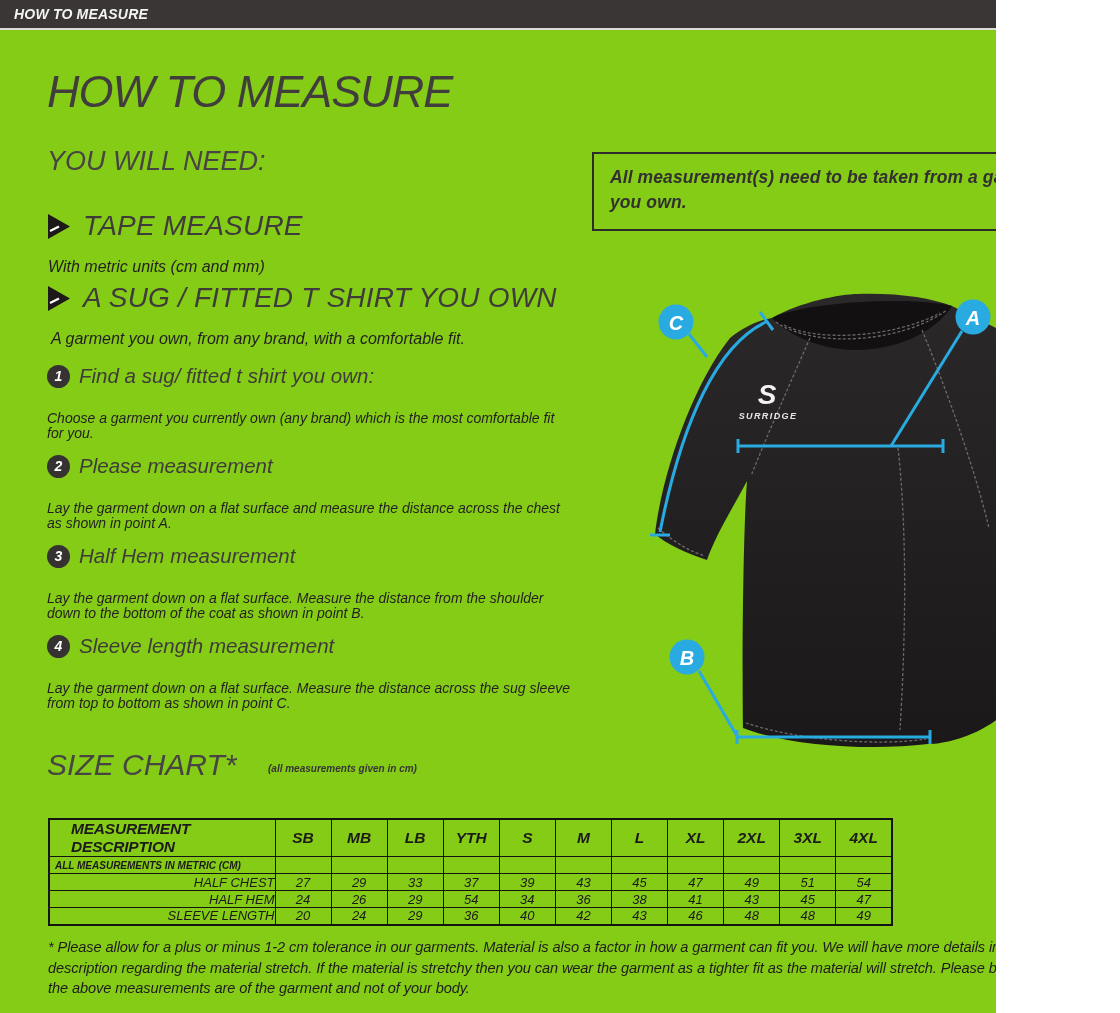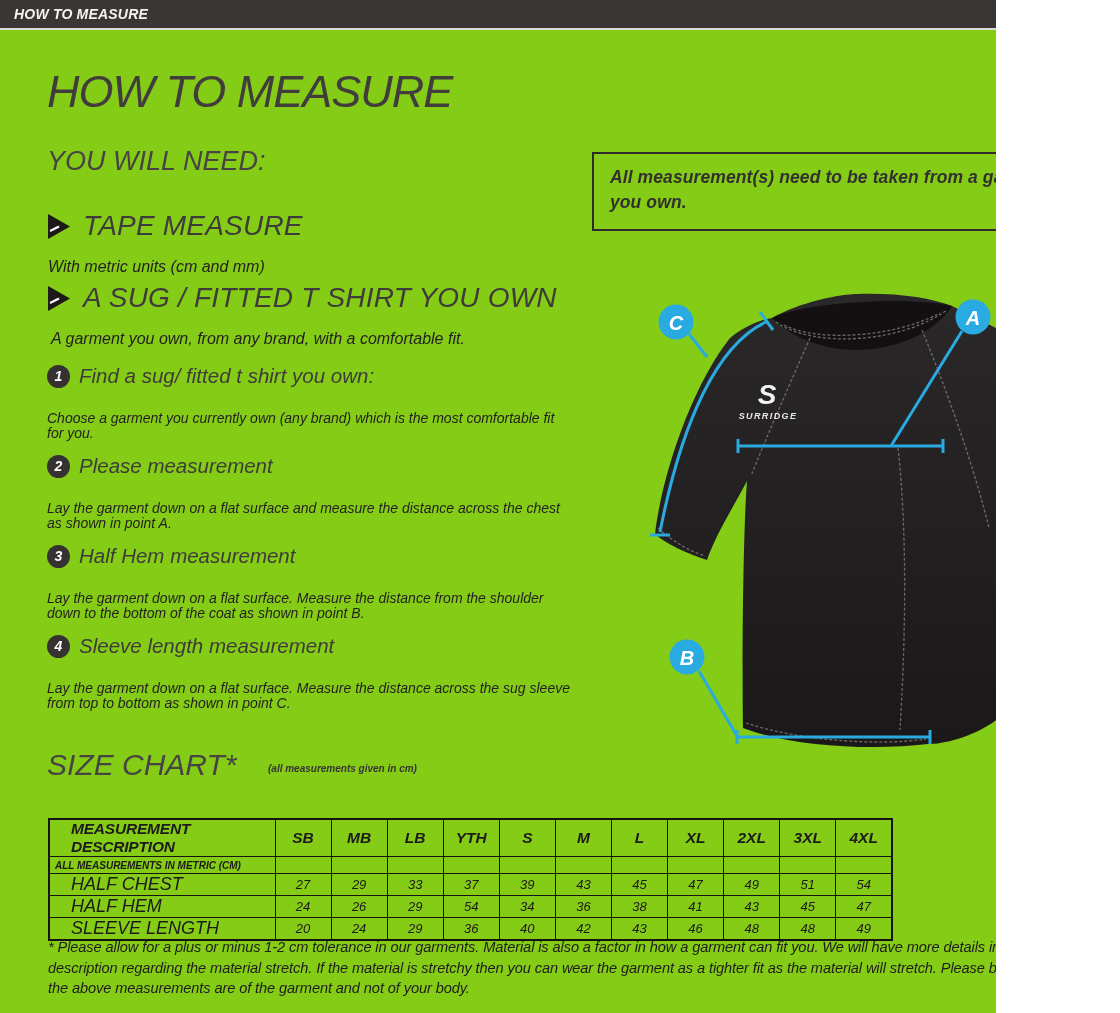--- a/index.html
+++ b/index.html
@@ -45,21 +45,21 @@
   .sc-sub { position:absolute; left:268px; top:763px; font-size:10px; font-weight:bold; color:#383434; }
 
   table.size-chart { position:absolute; left:48px; top:818px; width:845px; border-collapse:collapse;
                      table-layout:fixed; border:2px solid #141414; }
   table.size-chart col.desc { width:226px; }
   table.size-chart th, table.size-chart td { border:1px solid #141414; color:#1d1a1a; }
   tr.head th { height:28px; font-size:15.5px; font-weight:bold; }
   tr.head th.desc-h { text-align:left; padding-left:21px; letter-spacing:-0.2px; }
   tr.metric td { height:17px; font-size:10px; font-weight:bold; text-align:left; padding-left:5px; }
   tr.data td { height:17px; font-size:13px; text-align:center; }
-  tr.data td.label { text-align:left; padding-left:21px; font-size:18px; }
+  tr.data td.label { text-align:right; padding-left:5px; font-size:13px; }
 
   .footnote { position:absolute; left:48px; top:937px; width:1038px; font-size:14.6px;
               line-height:20.5px; color:#1f1c1c; letter-spacing:-0.1px; }
 </style>
 </head>
 <body>
 
 <div class="page">
 
   <header class="topbar">

